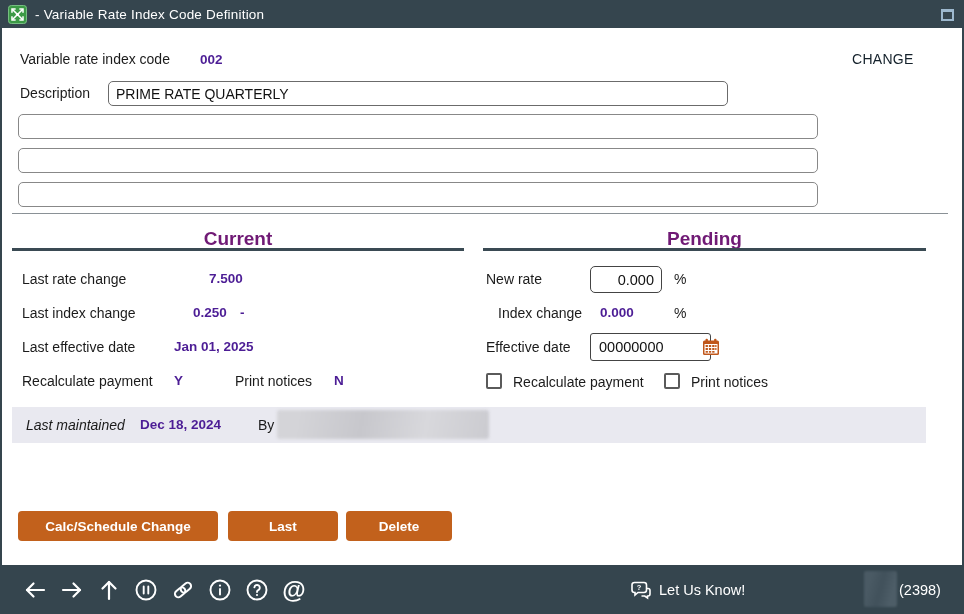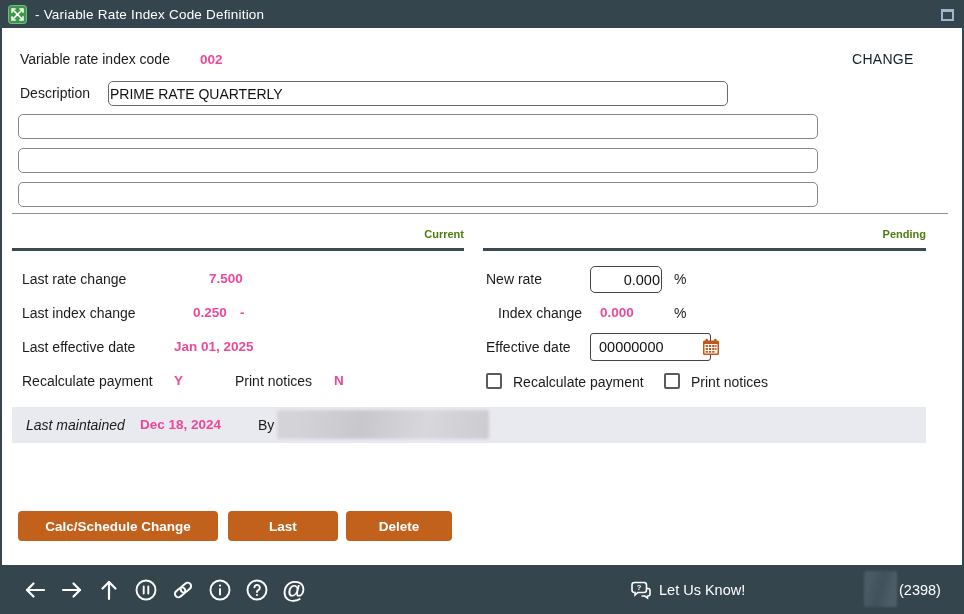--- a/index.html
+++ b/index.html
@@ -14,28 +14,28 @@
   }
   .titlebar .app-icon { width:19px; height:19px; margin-right:8px; flex:0 0 auto; }
   .titlebar .title { font-size:13.5px; letter-spacing:.2px; }
   .maximize-btn { position:absolute; right:10px; top:9px; width:13px; height:12px;
     border:2px solid #9DB8CE; border-top-width:3px; background:transparent; cursor:pointer; }
   
   .content {
     position:absolute; top:28px; left:2px; right:2px; bottom:49px; background:#fff; color:#1b1b1b;
   }
   .lbl { position:absolute; font-size:14px; color:#1b1b1b; white-space:nowrap; }
-  .val { position:absolute; font-size:13.5px; font-weight:bold; color:#ec4899; white-space:nowrap; }
+  .val { position:absolute; font-size:13.5px; font-weight:bold; color:#4c1d95; white-space:nowrap; }
   .mode { position:absolute; left:850px; top:23px; font-size:14px; color:#14212b; letter-spacing:.3px; }
   input.box {
     position:absolute; border:1px solid #6b6b6b; border-radius:5px; font-family:"Liberation Sans",sans-serif;
-    font-size:14px; color:#111; padding:0 1px; height:25px; background:#fff; outline:none;
+    font-size:14px; color:#111; padding:0 7px; height:25px; background:#fff; outline:none;
   }
   .divider { position:absolute; left:10px; top:185px; width:936px; height:1px; background:#8a9196; }
-  .col-head { position:absolute; top:200px; font-size:11px; font-weight:bold; color:#4d7c0f; text-align:right; }
+  .col-head { position:absolute; top:200px; font-size:19px; font-weight:bold; color:#701a75; text-align:center; }
   .col-rule { position:absolute; top:220px; height:3px; background:#3a4a53; }
   .maintained-strip {
     position:absolute; left:10px; top:379px; width:914px; height:36px; background:#E9E9F0;
   }
   .redact-name {
     position:absolute; left:275px; top:382px; width:212px; height:29px; border-radius:3px;
     background:linear-gradient(100deg,#d4d4d8 10%,#c7c7cc 40%,#d8d8dc 70%,#cbcbd0 100%); filter:blur(1.5px);
   }
   .checkbox {
     position:absolute; width:16px; height:16px; border:2px solid #5a5a5a; border-radius:2px; background:#fff; cursor:pointer;

